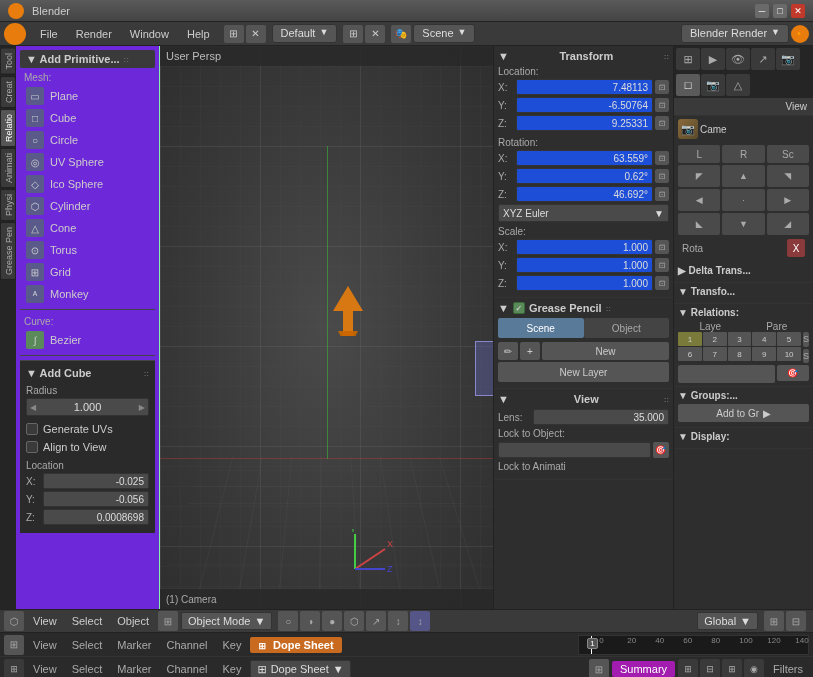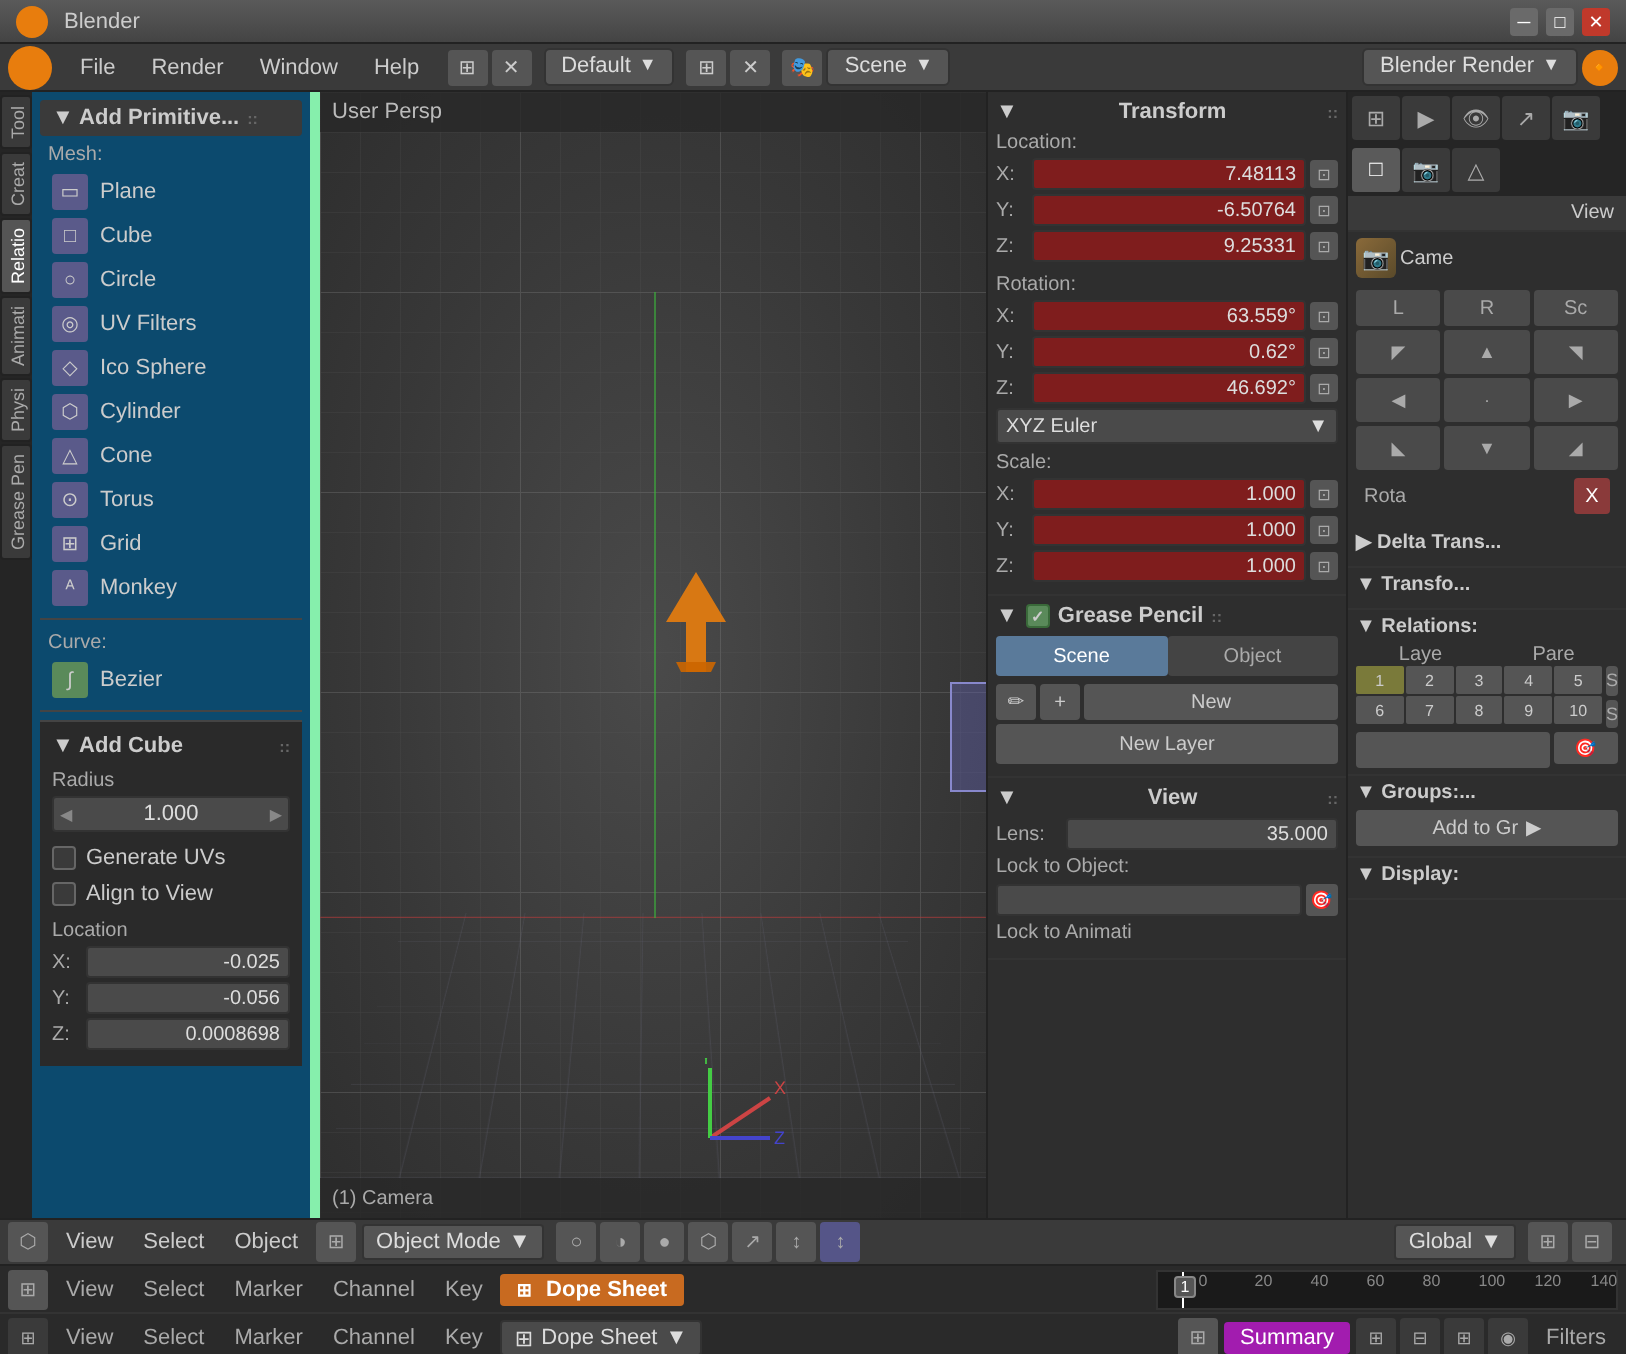--- a/index.html
+++ b/index.html
@@ -102,22 +102,22 @@
     #main {
       display: flex;
       height: calc(677px - 22px - 24px - 24px - 24px);
       
       height: 563px;
     }
 
     
     #left-panel {
       width: 160px;
-      background: #0c4a6e;
-      border-right: 5px solid #86efac;
+      background: #6d28d9;
+      border-right: 1px solid #86efac;
       overflow: hidden;
       display: flex;
       flex-direction: column;
     }
 
     .left-panel-inner {
       flex: 1;
       overflow-y: auto;
       padding: 4px;
     }
@@ -318,21 +318,21 @@
 
     
     .transform-xyz-row {
       display: flex; align-items: center; gap: 2px; margin-bottom: 2px;
     }
     .txyz-label {
       width: 16px; color: #aaa; font-size: 10px;
     }
     .txyz-field {
       flex: 1;
-      background: #7f1d1d;
+      background: #1d4ed8;
       border: 1px solid #333;
       border-radius: 2px;
       height: 16px;
       display: flex; align-items: center;
       padding: 0 4px; font-size: 10px; color: #ddd;
       justify-content: flex-end;
     }
     .txyz-copy-btn {
       width: 14px; height: 14px;
       background: #555;
@@ -798,21 +798,21 @@
         <div class="primitive-item">
           <div class="prim-icon cube">□</div>
           <span>Cube</span>
         </div>
         <div class="primitive-item">
           <div class="prim-icon circle">○</div>
           <span>Circle</span>
         </div>
         <div class="primitive-item">
           <div class="prim-icon uvsphere">◎</div>
-          <span>UV Filters</span>
+          <span>UV Sphere</span>
         </div>
         <div class="primitive-item">
           <div class="prim-icon icosphere">◇</div>
           <span>Ico Sphere</span>
         </div>
         <div class="primitive-item">
           <div class="prim-icon cylinder">⬡</div>
           <span>Cylinder</span>
         </div>
         <div class="primitive-item">

